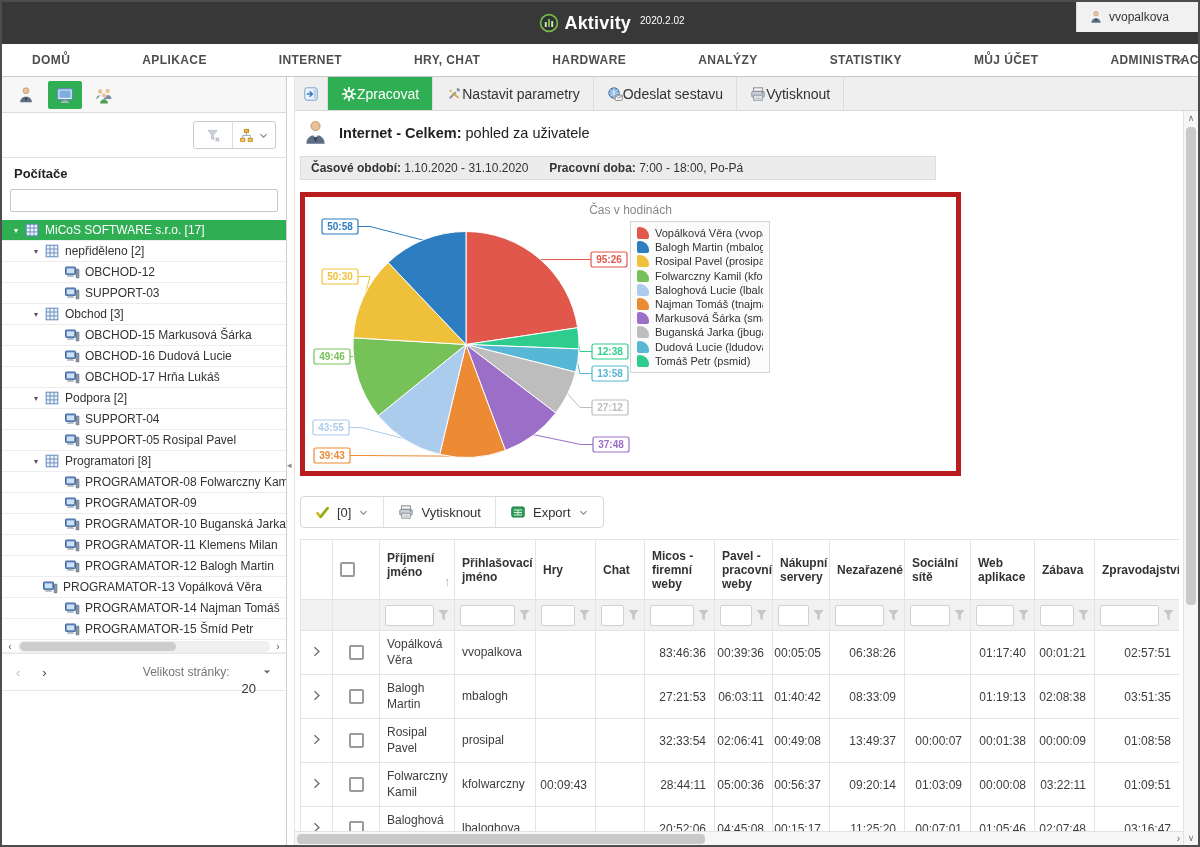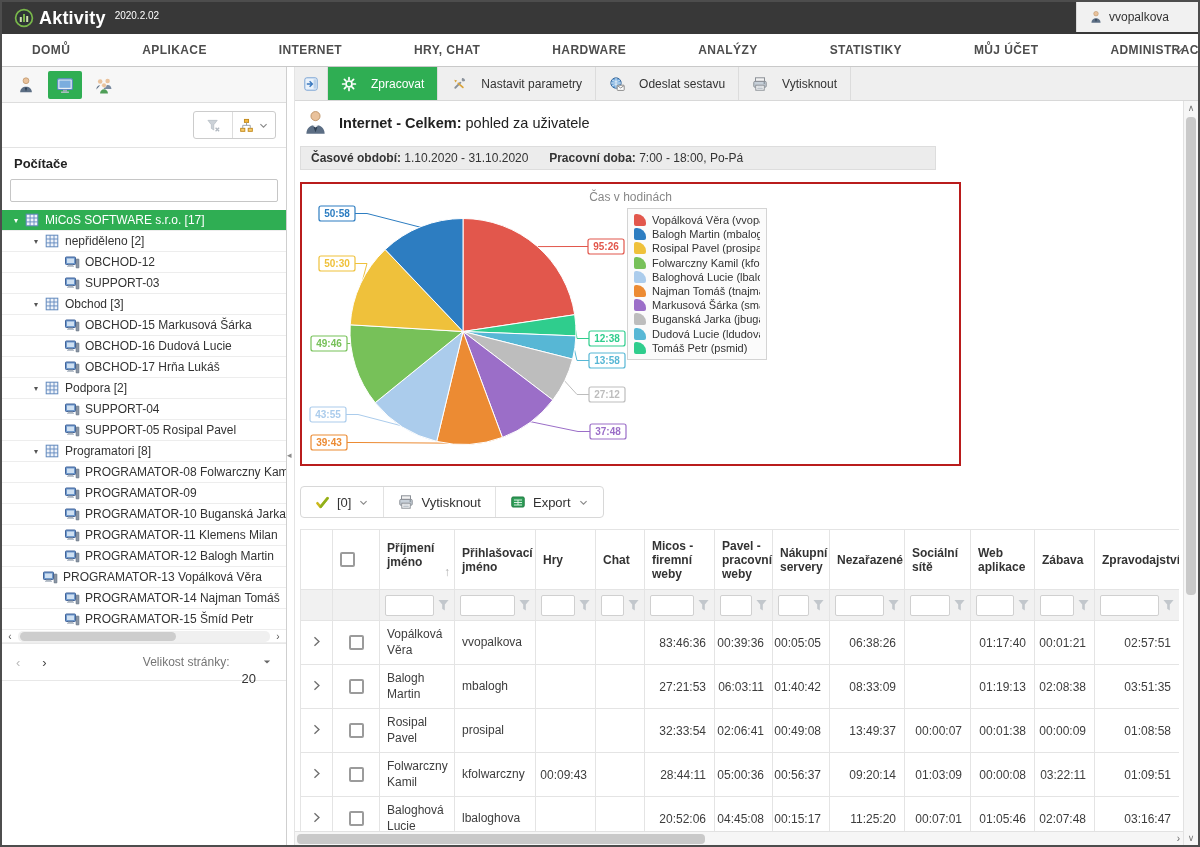--- a/index.html
+++ b/index.html
@@ -2,22 +2,22 @@
 <html><head>
 <meta charset="utf-8">
 <style>
   * { margin:0; padding:0; box-sizing:border-box; }
   html,body { width:1200px; height:847px; overflow:hidden; background:#fff;
     font-family:"Liberation Sans", sans-serif; }
   .window { width:1200px; height:847px; border:2px solid #4d4d4d; background:#fff;
     display:flex; flex-direction:column; }
 
   
-  .topbar { height:32px; background:#383838; display:flex; align-items:center;
-    padding-left:12px; position:relative; flex:none; }
+  .topbar { height:42px; background:#383838; display:flex; align-items:center;
+    padding-left:24px; position:relative; flex:none;justify-content:center; }
   .logo { display:flex; align-items:center; gap:5px; }
   .app-title { color:#fff; font-size:18px; font-weight:bold; letter-spacing:.2px; }
   .version { color:#fff; font-size:10px; align-self:flex-start; margin-top:2px; margin-left:4px; }
   .userbox { position:absolute; right:0; top:0; height:30px; min-width:122px; background:#f1f1f1;
     display:flex; align-items:center; gap:6px; padding:0 12px; font-size:12px; color:#333;
     border-left:1px solid #d9d9d9; cursor:pointer; }
 
   
   .menubar { height:33px; background:#fff; border-bottom:1px solid #c9c9c9; display:flex;
     align-items:center; padding-left:8px; flex:none; position:relative;gap:28px; }
@@ -69,35 +69,35 @@
   .pg-caret { margin-left:6px; cursor:pointer; }
 
   
   .splitter { width:8px; flex:none; background:#fff; border-right:1px solid #e4e4e4; position:relative; }
   .split-arrow { position:absolute; top:383px; left:0px; font-size:9px; color:#8a8a8a; cursor:pointer; }
 
   
   .main { flex:1; position:relative; min-width:0; background:#fff; }
   .toolbar { height:34px; background:#efefef; border-bottom:1px solid #d8d8d8; display:flex;
     align-items:stretch; }
-  .tbtn { display:flex; align-items:center; gap:14px; padding:0 13px; border-right:1px solid #dcdcdc;
-    font-size:12px; color:#333; cursor:pointer; white-space:nowrap; }
+  .tbtn { display:flex; align-items:center; gap:0; padding:0 13px; border-right:1px solid #dcdcdc;
+    font-size:14px; color:#333; cursor:pointer; white-space:nowrap; }
   .tbtn.icononly { padding:0 8px; }
   .tbtn.active { background:#2fae53; color:#fff; }
   .content { position:absolute; top:34px; left:0; right:15px; bottom:14px; overflow:hidden; padding-left:5px; }
 
   .report-head { margin:8px 0 0 2px; display:flex; align-items:center; gap:10px; }
   .report-title { font-size:14.5px; color:#222; }
   .report-title b { font-weight:bold; }
   .period { margin-top:10px; width:636px; background:#ececec; border:1px solid #ddd;
     padding:4px 10px; font-size:12px; color:#333; }
   .period b { font-weight:bold; }
   .period .sep { display:inline-block; width:14px; }
 
-  .chart-panel { margin-top:12px; width:661px; height:284px; border:2px solid #b91c1c;
+  .chart-panel { margin-top:12px; width:661px; height:284px; border:5px solid #b91c1c;
     position:relative; background:#fff; }
   .chart-title { position:absolute; top:6px; left:0; width:100%; text-align:center;
     font-size:12px; color:#888; }
   .chart-panel svg.pie { position:absolute; left:0; top:0; }
   .legend { position:absolute; left:325px; top:24px; width:140px; border:1px solid #d4d4d4;
     background:#fbfbfb; padding:4px 6px; }
   .lg-item { display:flex; align-items:center; gap:6px; height:14.2px; overflow:hidden; }
   .lg-swatch { width:12px; height:12px; flex:none; border-radius:2px 9px 2px 2px; }
   .lg-name { font-size:11px; color:#333; white-space:nowrap; overflow:hidden; }
 

